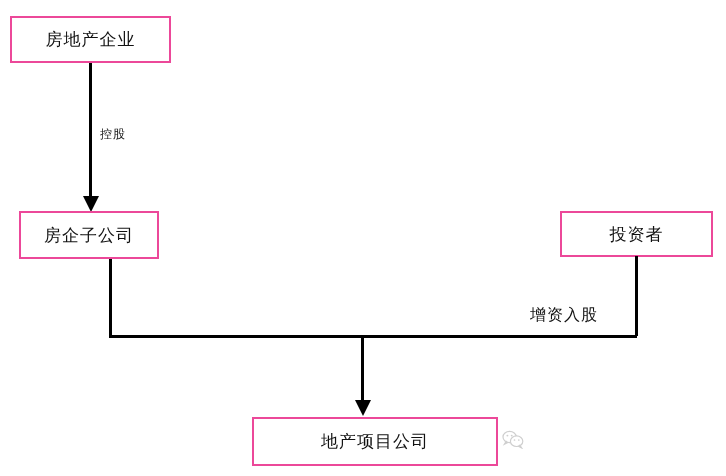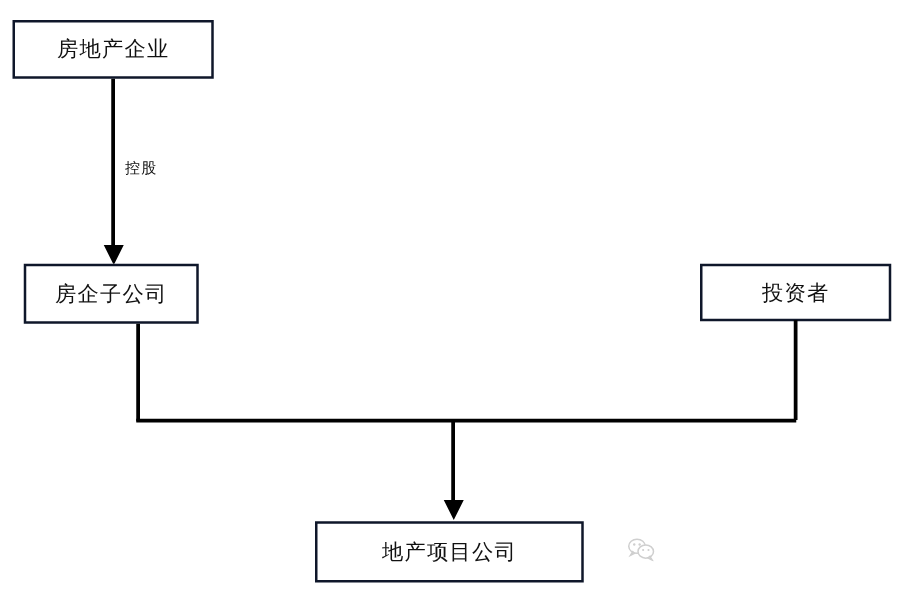--- a/index.html
+++ b/index.html
@@ -13,34 +13,34 @@
   #canvas {
     position: relative;
     width: 726px;
     height: 476px;
     background: #ffffff;
     overflow: hidden;
   }
   .node {
     position: absolute;
     box-sizing: border-box;
-    border: 2px solid #0f172a;
+    border: 2px solid #ec4899;
     background: #ffffff;
     display: flex;
     align-items: center;
     justify-content: center;
     color: #111111;
     font-size: 17px;
     letter-spacing: 1px;
     white-space: nowrap;
   }
   #node-developer { left: 10px;  top: 16px;  width: 161px; height: 47px; }
   #node-subsidiary { left: 19px; top: 211px; width: 140px; height: 48px; }
   #node-investor   { left: 560px; top: 211px; width: 153px; height: 46px; }
-  #node-project    { left: 252px; top: 417px; width: 215px; height: 49px; }
+  #node-project    { left: 252px; top: 417px; width: 246px; height: 49px; }
 
   .edge {
     position: absolute;
     background: #000000;
   }
   .v { width: 3px; }
   .h { height: 3px; }
 
   
   #edge-control-line { left: 89px; top: 63px; height: 140px; }
@@ -115,20 +115,21 @@
     <span>投资者</span>
   </div>
 
   <div class="node" id="node-subsidiary">
     <span>房企子公司</span>
   </div>
 
   <div class="edge v" id="edge-sub-drop"></div>
   <div class="edge v" id="edge-investor-drop"></div>
   <div class="edge h" id="edge-trunk"></div>
+  <div class="edge-label" id="label-capital-increase">增资入股</div>
 
   <div class="edge v" id="edge-project-line"></div>
   <div id="edge-project-arrow"></div>
 
   <div class="node" id="node-project">
     <span>地产项目公司</span>
   </div>
 
   <div id="watermark">
     <svg id="watermark-icon" width="22" height="19" viewBox="0 0 22 19">

